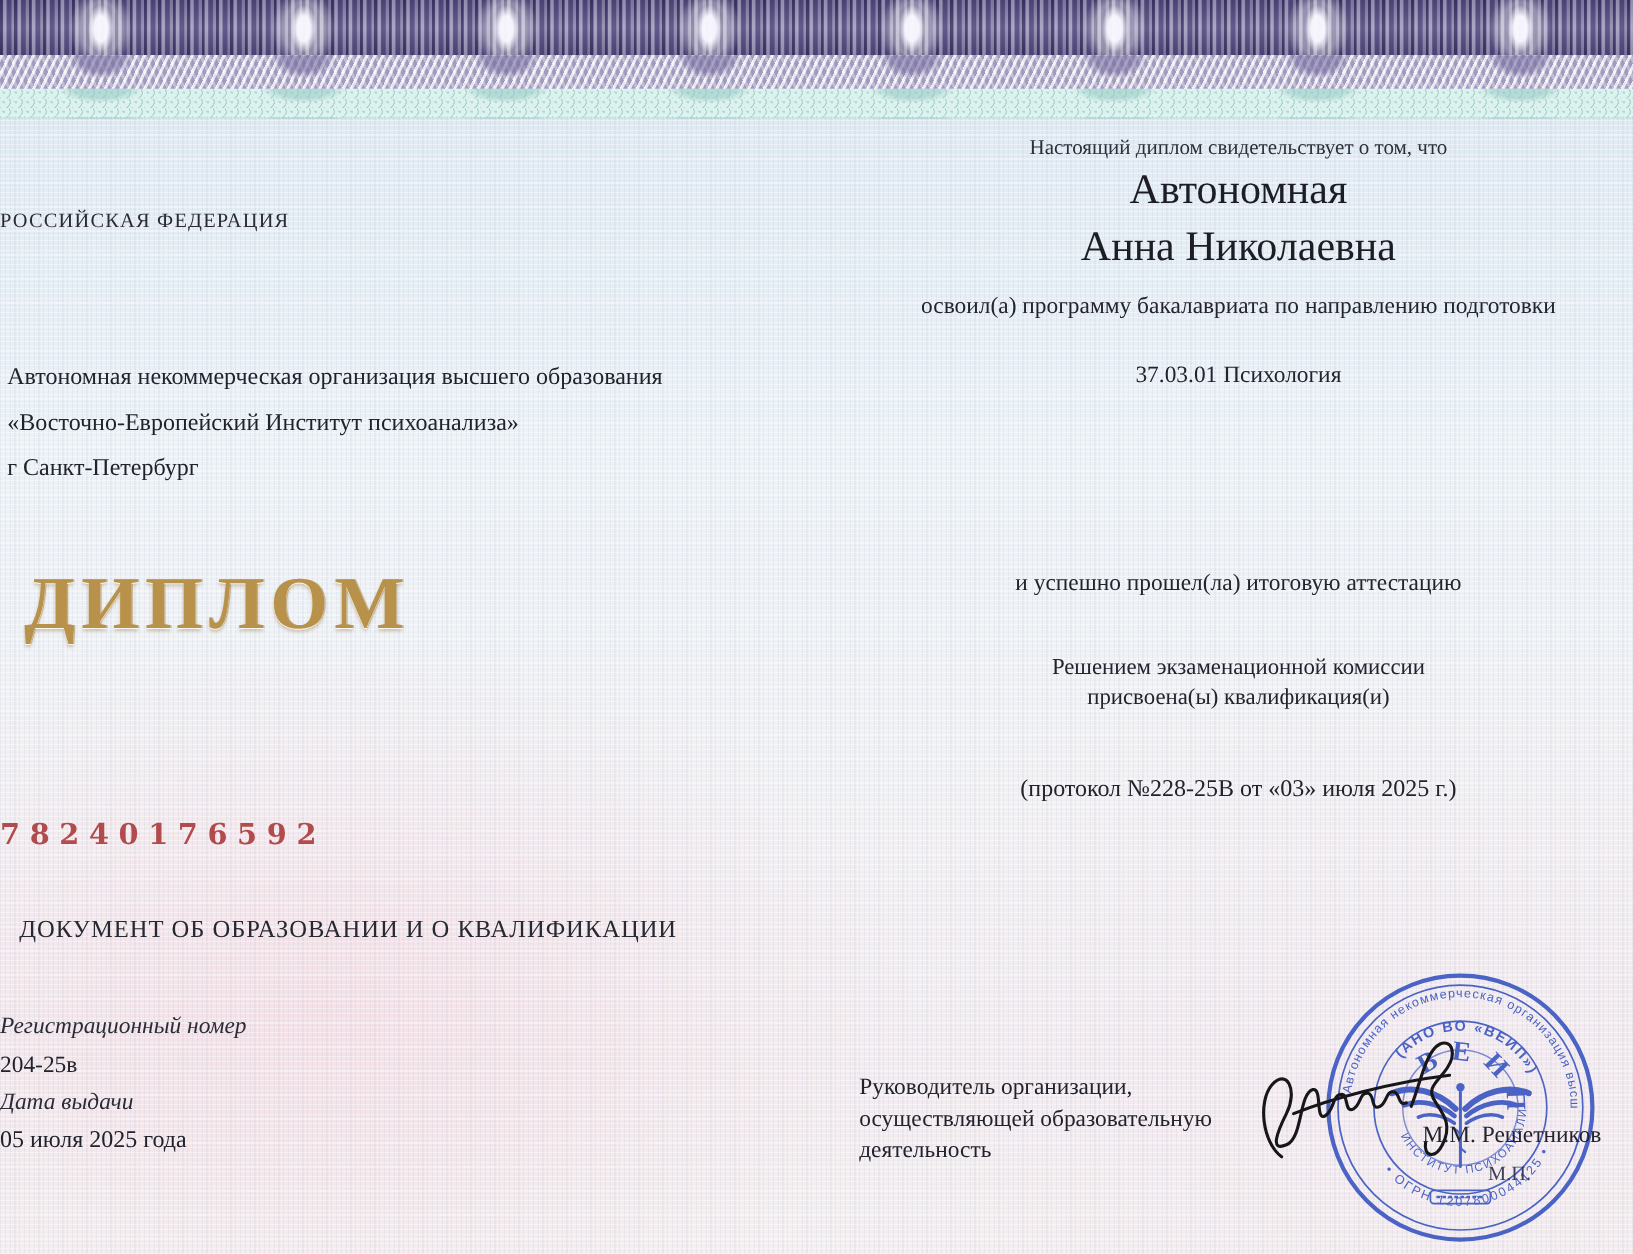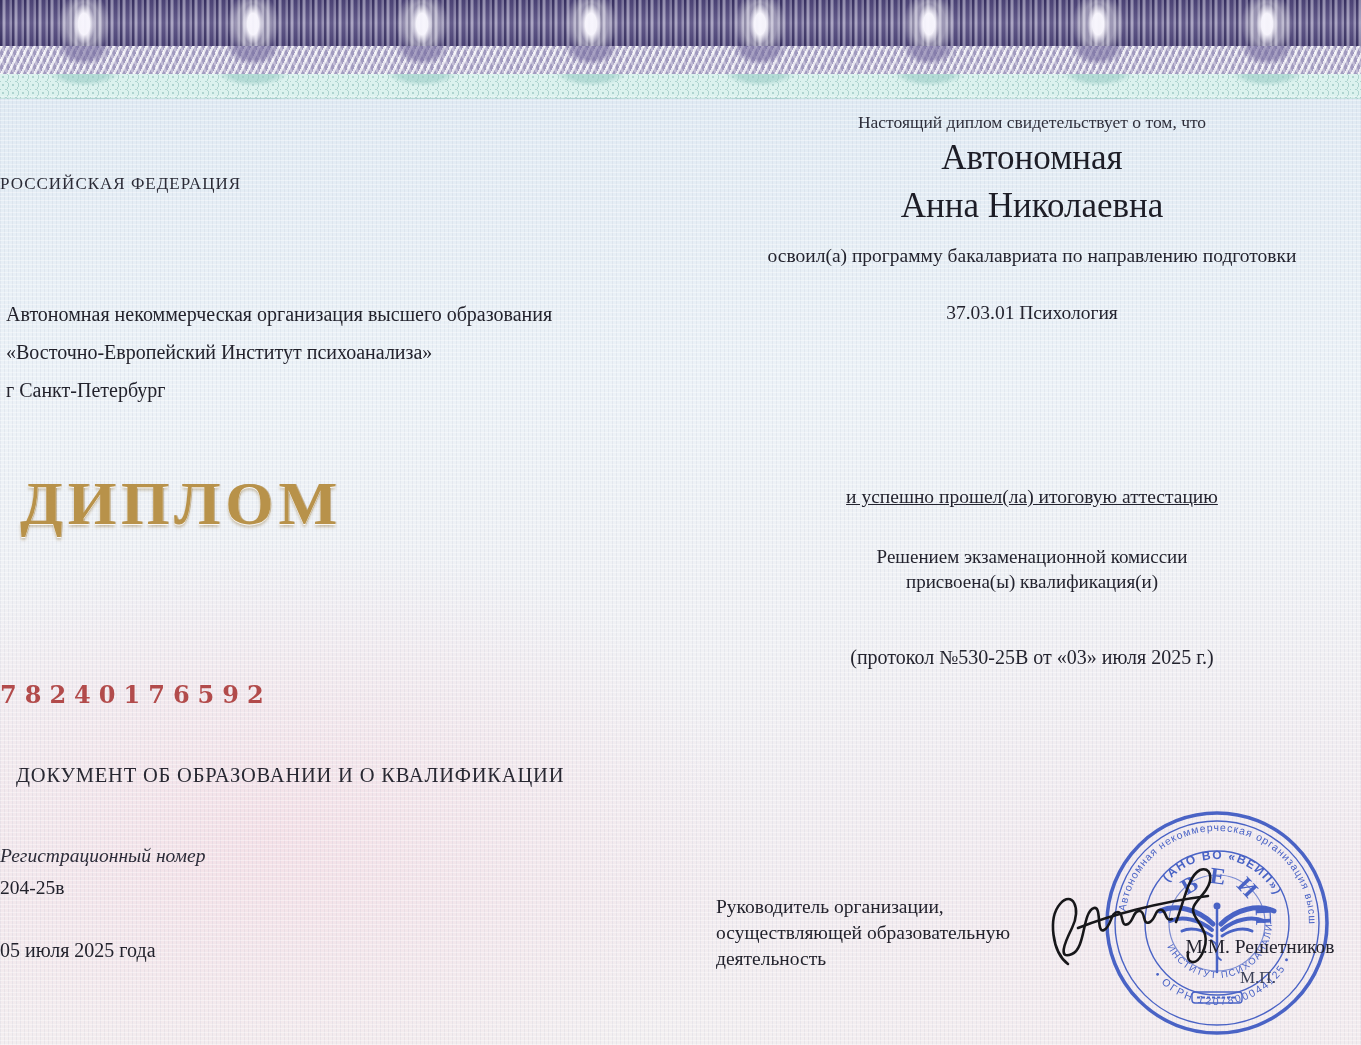--- a/index.html
+++ b/index.html
@@ -77,21 +77,21 @@
   .t-regvalue{top:877px;left:0;width:590px;font-size:19.5px;color:#22222c;}
   .t-datelabel{top:908px;left:0;width:590px;font-style:italic;font-size:19.5px;color:#2b2b38;}
   .t-datevalue{top:939px;left:0;width:590px;font-size:20px;color:#22222c;}
 
   .rc{left:712px;width:640px;text-align:center;color:#23232e;}
   .t-intro{top:112px;font-size:17.5px;color:#2e2e3a;}
   .t-surname{top:138px;font-size:35px;color:#1d1d26;}
   .t-name{top:186px;font-size:35px;color:#1d1d26;}
   .t-program{top:245px;font-size:19.5px;}
   .t-specialty{top:302px;font-size:19.5px;}
-  .t-attest{top:486px;font-size:19.5px;text-decoration:underline;}
+  .t-attest{top:476px;font-size:19.5px;}
   .t-comm1{top:546px;font-size:19px;}
   .t-comm2{top:571px;font-size:19px;}
   .t-qualif{top:613px;font-size:20px;}
   .t-protocol{top:646px;font-size:20px;}
   .t-head{top:894px;left:716px;width:330px;text-align:left;font-size:19.5px;line-height:26px;color:#22222c;}
   .t-headname{top:936px;left:1150px;width:220px;text-align:center;font-size:19.5px;color:#23232e;z-index:6;}
   .t-mp{top:968px;left:1240px;width:80px;font-size:17px;color:#3a3f55;z-index:6;}
 
   #seal{position:absolute;left:1100px;top:806px;width:234px;height:234px;opacity:.92;z-index:4;}
   #signature{position:absolute;left:1038px;top:842px;width:214px;height:140px;z-index:5;}
@@ -117,31 +117,32 @@
   <div class="abs ctr t-title">
     <div>ДИПЛОМ</div>
   </div>
 
   <div class="abs ctr t-serial">78240176592</div>
 
   <div class="abs t-doctype">ДОКУМЕНТ ОБ ОБРАЗОВАНИИ И О КВАЛИФИКАЦИИ</div>
 
   <div class="abs ctr t-reglabel">Регистрационный номер</div>
   <div class="abs ctr t-regvalue">204-25в</div>
+  <div class="abs ctr t-datelabel">Дата выдачи</div>
   <div class="abs ctr t-datevalue">05 июля 2025 года</div>
 
   <div class="abs rc t-intro">Настоящий диплом свидетельствует о том, что</div>
   <div class="abs rc t-surname">Автономная</div>
   <div class="abs rc t-name">Анна Николаевна</div>
   <div class="abs rc t-program">освоил(а) программу бакалавриата по направлению подготовки</div>
   <div class="abs rc t-specialty">37.03.01 Психология</div>
   <div class="abs rc t-attest">и успешно прошел(ла) итоговую аттестацию</div>
   <div class="abs rc t-comm1">Решением экзаменационной комиссии</div>
   <div class="abs rc t-comm2">присвоена(ы) квалификация(и)</div>
-  <div class="abs rc t-protocol">(протокол №530-25В  от «03» июля 2025 г.)</div>
+  <div class="abs rc t-protocol">(протокол №228-25В  от «03» июля 2025 г.)</div>
 
   <div class="abs t-head">
     <div>Руководитель организации,</div>
     <div>осуществляющей образовательную</div>
     <div>деятельность</div>
   </div>
 
   <div id="seal">
     <svg viewBox="0 0 234 234" width="234" height="234">
       <defs>

